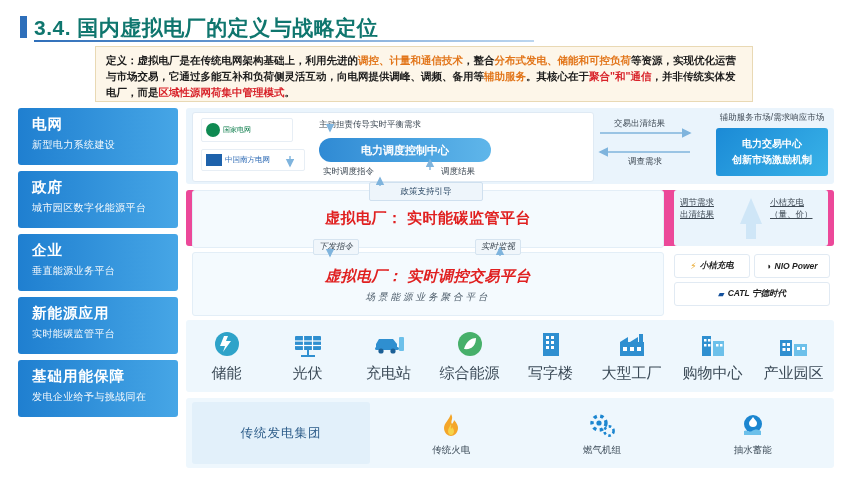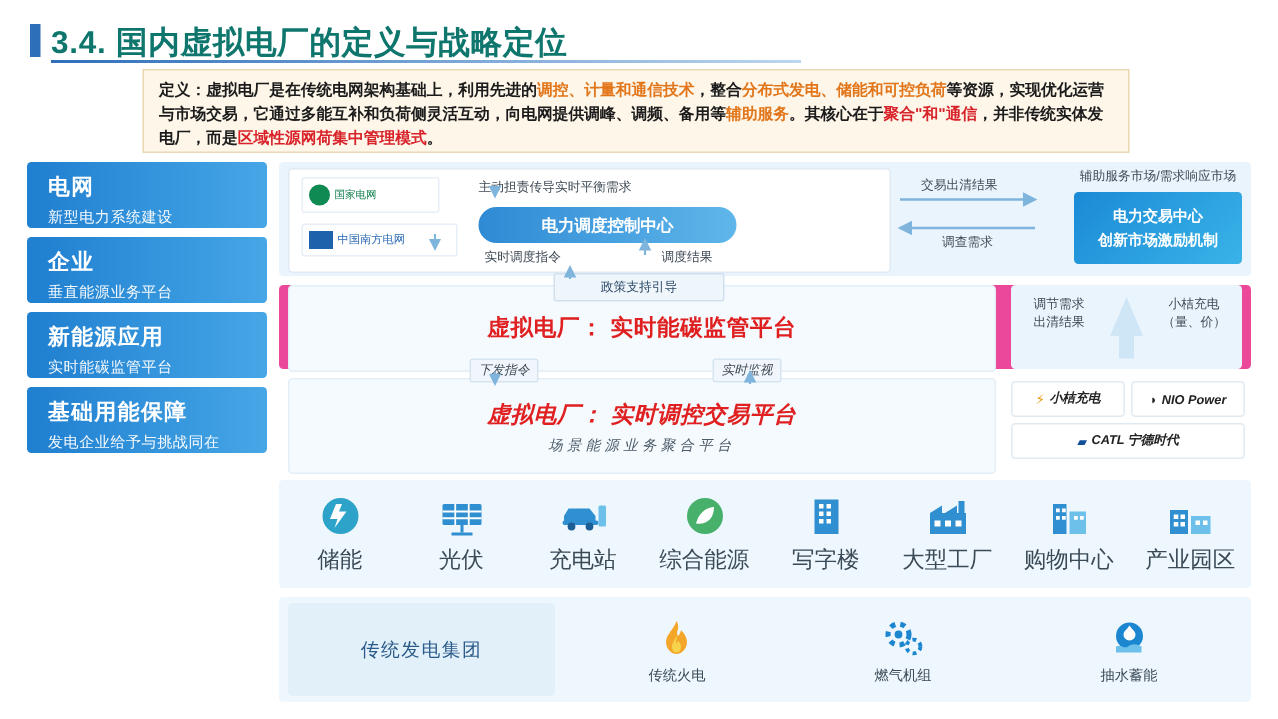--- a/index.html
+++ b/index.html
@@ -30,21 +30,21 @@
     background:#fdf6e9;border:1px solid #e9d9b4;
     padding:5px 10px;box-sizing:border-box;
     font-size:10.5px;line-height:16px;color:#1b1b1b;font-weight:bold;
   }
   .hl-orange{color:#e2761b;}
   .hl-red{color:#d8232a;}
 
   
   .rail{position:absolute;left:18px;top:108px;width:160px;}
   .rail-item{
-    height:44px;margin-bottom:6px;border-radius:3px;
+    height:57px;margin-bottom:6px;border-radius:3px;
     color:#fff;padding:7px 0 0 14px;box-sizing:border-box;
     background:linear-gradient(90deg,#1f7fd0,#46a6e6);
   }
   .rail-item .r1{font-size:14.5px;font-weight:bold;letter-spacing:1px;}
   .rail-item .r2{font-size:10px;margin-top:4px;opacity:.95;letter-spacing:.4px;}
 
   
   .panel{position:absolute;border-radius:3px;}
 
   
@@ -77,21 +77,21 @@
   .policy-chip{
     position:absolute;left:176px;top:-9px;width:112px;height:17px;
     background:#eef5fb;border:1px solid #cfe0ef;border-radius:2px;
     font-size:8.5px;color:#2d4a66;display:flex;align-items:center;justify-content:center;
   }
   .redtitle{
     position:absolute;width:100%;text-align:center;color:#e02020;
     font-weight:bold;font-size:15px;letter-spacing:.5px;
   }
   .r2-side{position:absolute;left:488px;top:0;width:154px;height:56px;background:#eaf4fc;border-radius:3px;}
-  .side-col{position:absolute;top:6px;font-size:8.5px;color:#3f4a55;text-align:center;line-height:12px;width:52px;}
+  .side-col{position:absolute;top:6px;font-size:8.5px;color:#3f4a55;text-align:left;line-height:12px;width:52px;text-decoration:underline;}
   .up-arrow{
     position:absolute;left:66px;top:8px;width:0;height:0;
     border-left:11px solid transparent;border-right:11px solid transparent;
     border-bottom:26px solid #cfe6f7;
   }
   .up-arrow-stem{position:absolute;left:72px;top:33px;width:10px;height:16px;background:#cfe6f7;}
 
   
   .row3{left:186px;top:252px;width:648px;height:62px;background:#ffffff;font-style:italic;}
   .r3-main{position:absolute;left:6px;top:0;width:470px;height:62px;background:#f4fafe;border:1px solid #e3eef7;border-radius:3px;}
@@ -136,20 +136,24 @@
 <div class="title-rule"></div>
 
 <div class="defbox">
   <span>定义：</span><span>虚拟电厂是在传统电网架构基础上，利用先进的</span><span class="hl-orange">调控、计量和通信技术</span><span>，整合</span><span class="hl-orange">分布式发电、储能和可控负荷</span><span>等资源，实现优化运营与市场交易，它通过多能互补和负荷侧灵活互动，向电网提供调峰、调频、备用等</span><span class="hl-orange">辅助服务</span><span>。其核心在于</span><span class="hl-red">聚合"和"通信</span><span>，并非传统实体发电厂，而是</span><span class="hl-red">区域性源网荷集中管理模式</span><span>。</span>
 </div>
 
 <div class="rail">
   <div class="rail-item">
     <div class="r1">电网</div>
     <div class="r2">新型电力系统建设</div>
+  </div>
+  <div class="rail-item">
+    <div class="r1">政府</div>
+    <div class="r2">城市园区数字化能源平台</div>
   </div>
   <div class="rail-item">
     <div class="r1">企业</div>
     <div class="r2">垂直能源业务平台</div>
   </div>
   <div class="rail-item">
     <div class="r1">新能源应用</div>
     <div class="r2">实时能碳监管平台</div>
   </div>
   <div class="rail-item">

